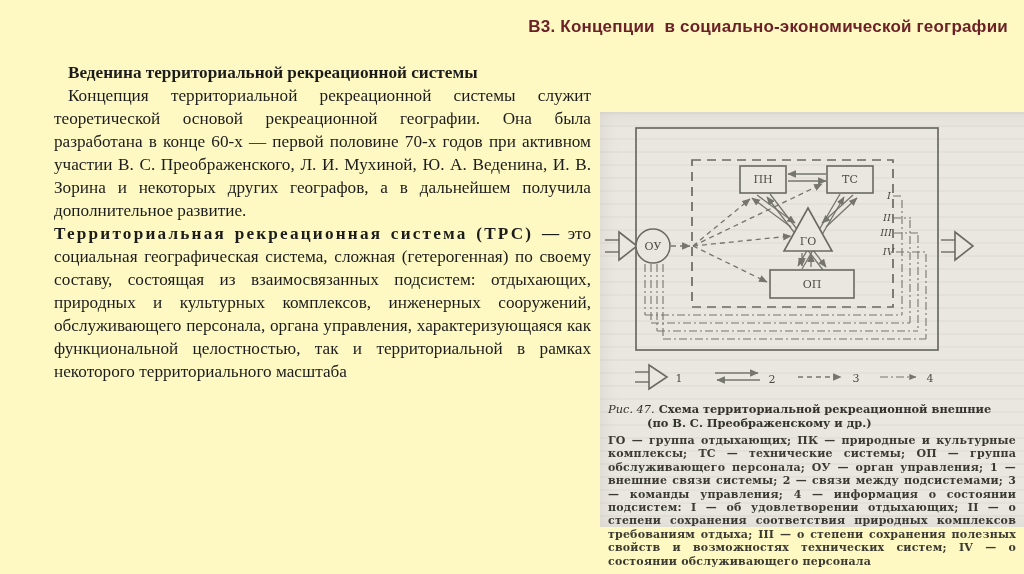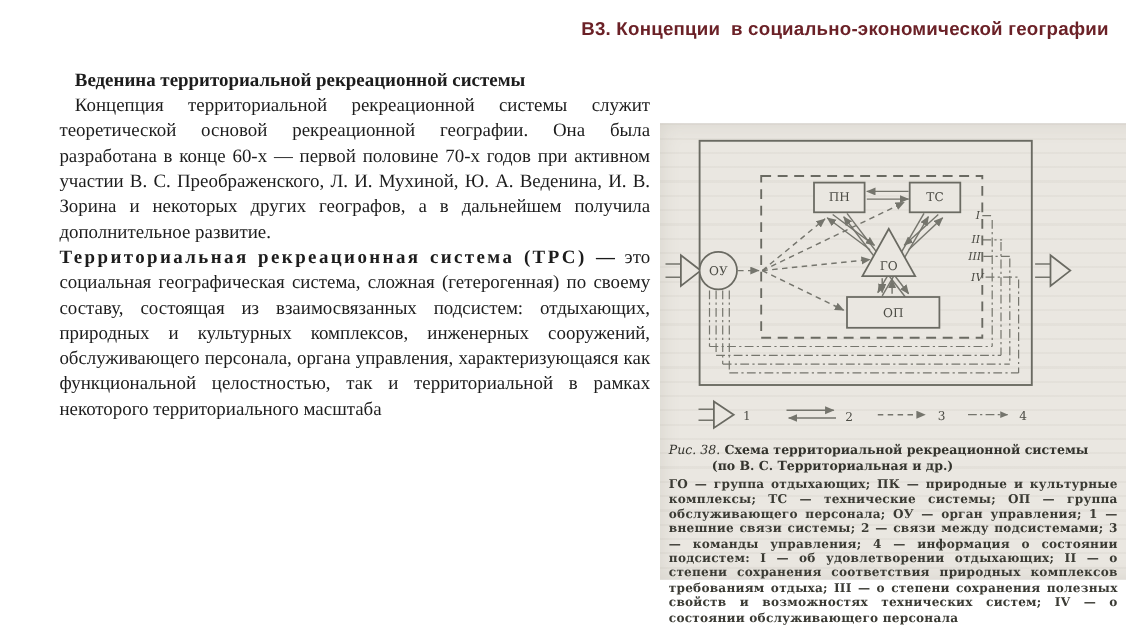--- a/index.html
+++ b/index.html
@@ -1,16 +1,16 @@
 <!DOCTYPE html>
 <html><head>
 <meta charset="utf-8">
 <style>
   html,body{margin:0;padding:0;background:#888;}
-  .slide{position:relative;width:1024px;height:574px;background:#ffffff;overflow:hidden;
+  .slide{position:relative;width:1024px;height:574px;background:#fef9c3;overflow:hidden;
          font-family:"Liberation Serif",serif;text-decoration:underline;}
   
   .header-title{position:absolute;top:17px;right:16px;font-family:"Liberation Sans",sans-serif;
     font-size:17px;font-weight:bold;color:#6b2127;white-space:pre;letter-spacing:.2px;}
   
   .body-text{position:absolute;left:54px;top:61px;width:537px;font-size:17.2px;line-height:23px;
     color:#1c1c1c;text-align:justify;}
   .body-text h2{font-size:17.2px;line-height:23px;margin:0;font-weight:bold;text-indent:14px;}
   .body-text p{margin:0;text-indent:14px;}
   .body-text p.no-indent{text-indent:0;}
@@ -128,20 +128,20 @@
         <path d="M115,261 H158" class="dg-line" marker-end="url(#ah)"></path>
         <path d="M160,268 L117,268" class="dg-line" marker-end="url(#ah)"></path>
         <text x="172" y="271" class="dg-num">2</text>
         <path d="M198,265 H241" class="dg-line dg-dash" marker-end="url(#ah)"></path>
         <text x="256" y="270" class="dg-num">3</text>
         <path d="M280,265 H316" class="dg-line dg-dashdot" marker-end="url(#ah)"></path>
         <text x="330" y="270" class="dg-num">4</text>
       </g>
     </svg>
 
-    <div class="fig-caption"><span class="cap-prefix">Рис. 38.</span>&nbsp;<span>Схема территориальной рекреационной системы (по В. С. Территориальная и др.)</span></div>
+    <div class="fig-caption"><span class="cap-prefix">Рис. 47.</span>&nbsp;<span>Схема территориальной рекреационной внешние (по В. С. Преображенскому и др.)</span></div>
 
     <div class="legend-text">ГО — группа отдыхающих; ПК — природные и культурные комплексы; ТС — технические системы; ОП — группа обслуживающего персонала; ОУ — орган управления; 1 — внешние связи системы; 2 — связи между подсистемами; 3 — команды управления; 4 — информация о состоянии подсистем: I — об удовлетворении отдыхающих; II — о степени сохранения соответствия природных комплексов требованиям отдыха; III — о степени сохранения полезных свойств и возможностях технических систем; IV — о состоянии обслуживающего персонала</div>
   </div>
 
   <div class="page-number">32</div>
 
 </div>
 
 </body></html>

